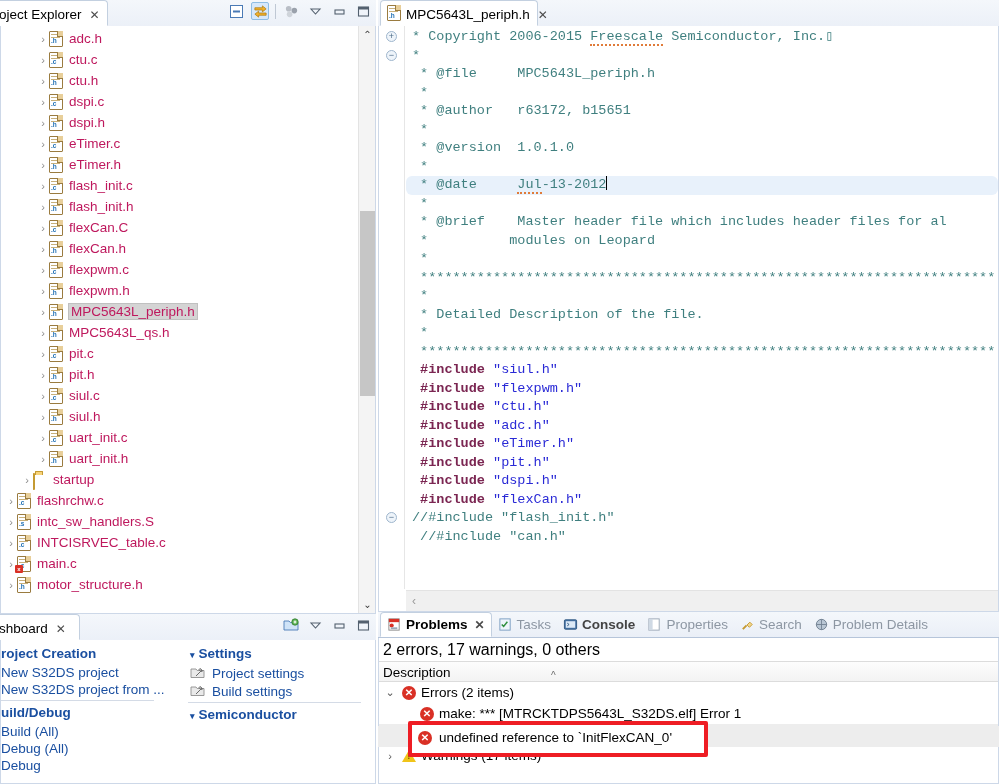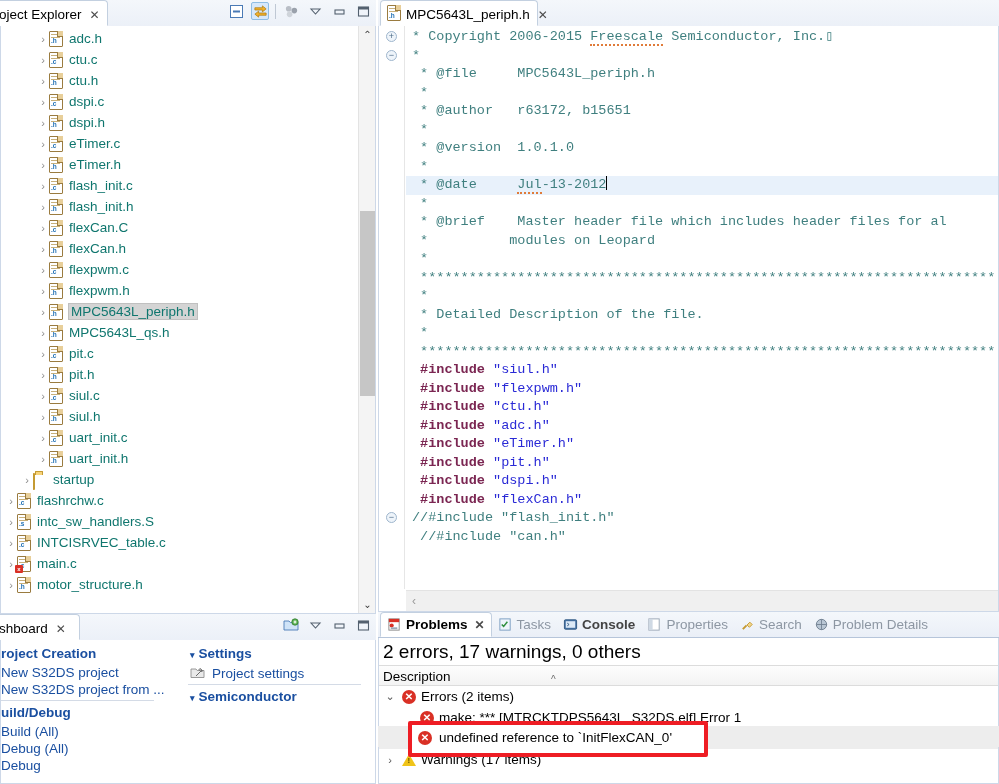--- a/index.html
+++ b/index.html
@@ -57,21 +57,21 @@
     height: 21px;
     padding-left: 4px;
     white-space: nowrap;
     font-size: 13.5px;
   }
   .tree-row .arrow {
     color: #8d8d8d; font-size: 11px;
     width: 12px; text-align: center; flex: none;
   }
   .tree-row .ficon { width: 16px; height: 16px; flex: none; margin-right: 4px; }
-  .tree-row .label { color: #0f766e; }
+  .tree-row .label { color: #be185d; }
   .tree-row.selected .label {
     background: #d4d4d4;
     outline: 1px solid #c0c0c0;
     padding: 0 2px;
   }
 
   
   .doc {
     position: relative; width: 14px; height: 16px;
     background: #ffffff;
@@ -179,21 +179,21 @@
   .code {
     position:absolute; left:27px; top:0; right:0; bottom:22px;
     font-family: "Liberation Mono", monospace;
     font-size: 13.5px;
     line-height: 18.5px;
     white-space: pre;
     overflow: hidden;
     padding-top: 2px;
   }
   .code .ln { height:18.5px; padding-left:6px; }
-  .code .ln.hl { background:#e8f1fb; }
+  .code .ln.hl { background:#e8f1fb;border-radius:6px; }
   .cmt  { color: #3f7f7f; }
   .pp   { color: #7b2652; font-weight: bold; }
   .str  { color: #2a2ad6; }
   .cmt-slash { color: #3f7f7f; }
   .squiggle {
     border-bottom: 2px dotted #e07b39;
     padding-bottom: 0px;
   }
   .caret {
     display:inline-block; width:1px; height:14px;
@@ -223,21 +223,21 @@
     background:#ffffff; font-weight:bold; color:#000;
     border:1px solid #c3d0e0; border-bottom-color:#ffffff;
     border-top-left-radius:4px; border-top-right-radius:4px;
   }
   .pr-tab.inactive { color:#8d97a3; }
   .pr-tab.inactive.bold { color:#444; font-weight:bold; }
   #pr-body {
     position:absolute; left:0; top:26px; right:0; bottom:0;
     background:#fff; border:1px solid #cdd8e8; border-top:none;
   }
-  .pr-summary { padding: 3px 4px 2px 4px; font-size: 19px; }
+  .pr-summary { padding: 3px 4px 2px 4px; font-size: 16px; }
   .pr-colhdr {
     position: relative;
     border-top:1px solid #dcdcdc; border-bottom:1px solid #dcdcdc;
     background: linear-gradient(to bottom,#fdfdfd,#f3f3f3);
     height: 21px; line-height: 21px;
     padding-left: 4px; font-size: 13.5px;
   }
   .sortcaret { position:absolute; left:172px; top:3px; color:#6c6c6c; font-size:10px; }
   .pr-row {
     display:flex; align-items:center; gap:5px;
@@ -537,20 +537,27 @@
           </div>
         <div class="db-col right" id="db-right">
             <div class="db-sec-title"><span class="twisty">▾</span><span>Settings</span></div>
             <div class="db-link">
               <span class="db-ico"><svg width="16" height="16" viewBox="0 0 16 16">
                   <path d="M1 4 h5 l1.2 1.5 H14 V12.5 H1 Z" fill="#e9e9e9" stroke="#8f8f8f" stroke-width="0.9"></path>
                   <path d="M6 11 L12 5 M10.2 3.4 l2.4 2.4 -1.2 1.2 -2.4 -2.4 z" stroke="#6b6b6b" stroke-width="1" fill="#b9b9b9"></path>
                 </svg></span>
               <span>Project settings</span>
             </div>
+            <div class="db-link">
+              <span class="db-ico"><svg width="16" height="16" viewBox="0 0 16 16">
+                  <path d="M1 4 h5 l1.2 1.5 H14 V12.5 H1 Z" fill="#e9e9e9" stroke="#8f8f8f" stroke-width="0.9"></path>
+                  <path d="M6 11 L12 5 M10.2 3.4 l2.4 2.4 -1.2 1.2 -2.4 -2.4 z" stroke="#6b6b6b" stroke-width="1" fill="#b9b9b9"></path>
+                </svg></span>
+              <span>Build settings</span>
+            </div>
             <div class="db-hr"></div>
             <div class="db-sec-title"><span class="twisty">▾</span><span>Semiconductor</span></div>
           </div>
       </div>
     </div>
   </div>
 
   <div class="view" id="editor">
     <div class="view-tabstrip">
       <div class="view-tab" style="left:2px;width:158px;">

